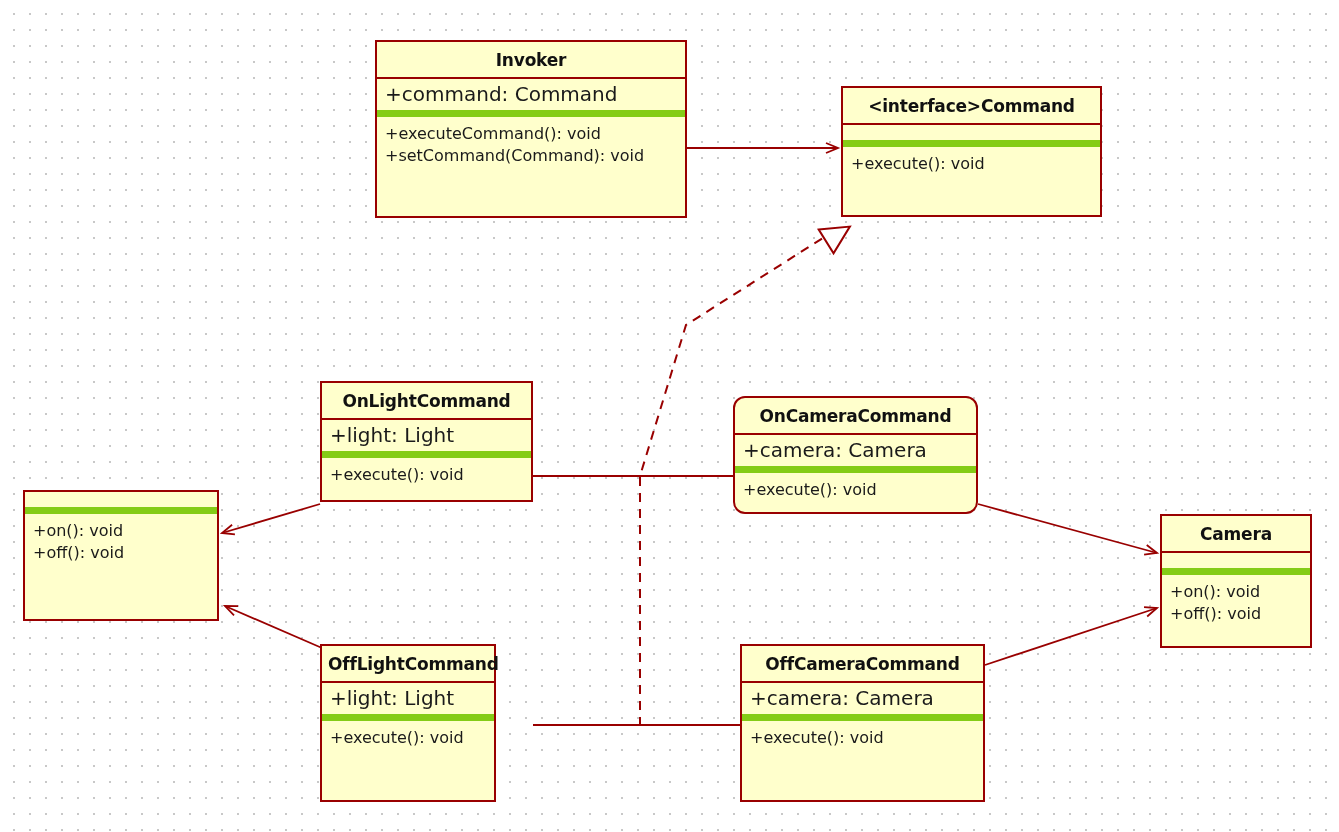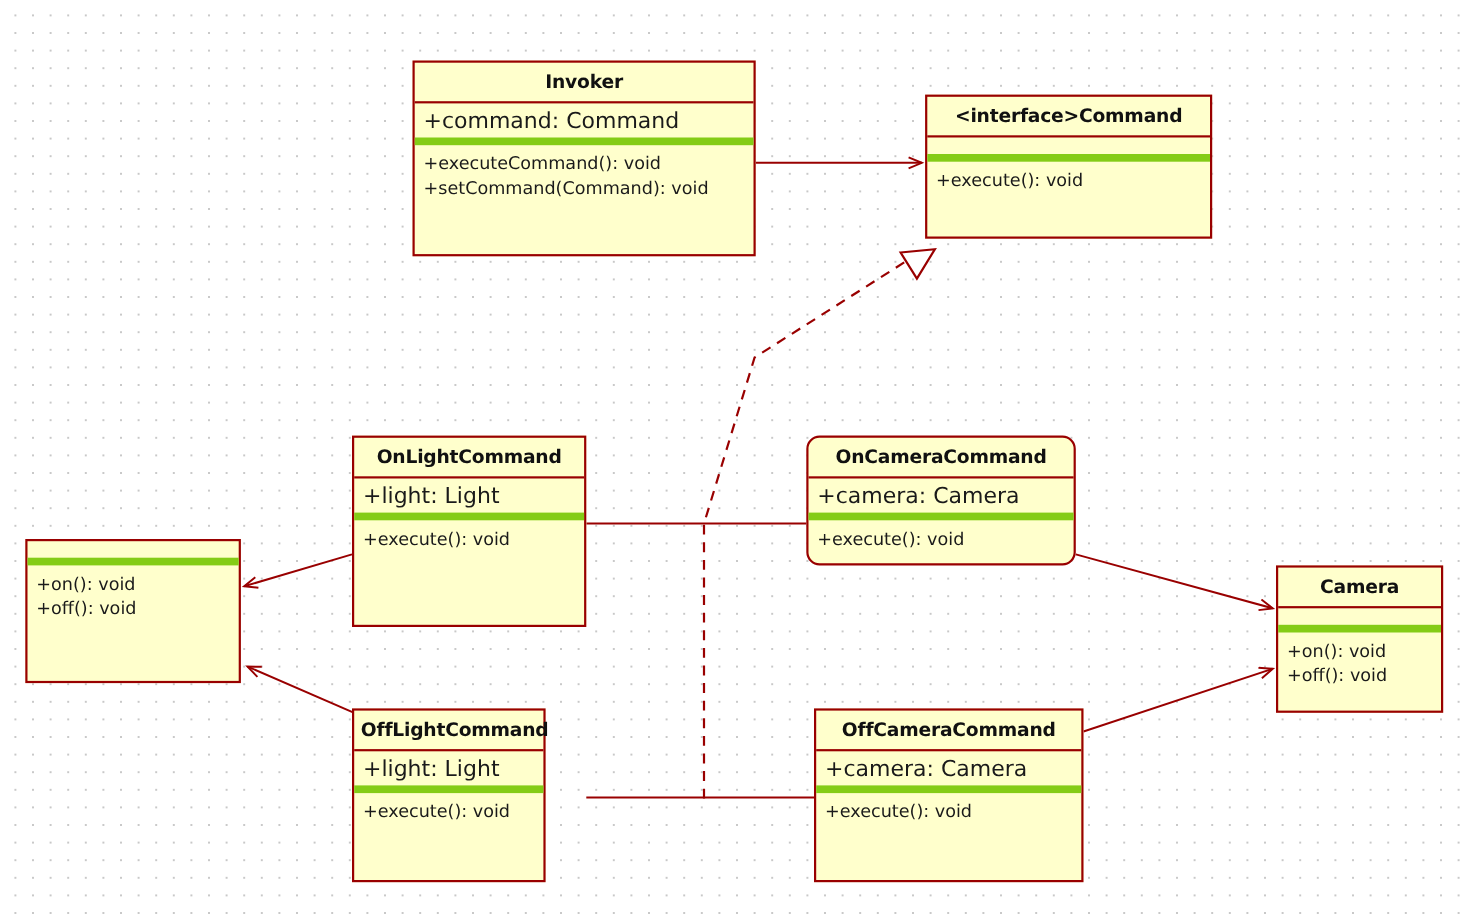--- a/index.html
+++ b/index.html
@@ -111,40 +111,40 @@
 
     <g>
       <path d="M 978 504 L 1157 553" fill="none" stroke="#990000" stroke-width="1.8" marker-end="url(#openArrow)"></path>
     </g>
 
     <g>
       <path d="M 985 665 L 1157 608" fill="none" stroke="#990000" stroke-width="1.8" marker-end="url(#openArrow)"></path>
     </g>
   </svg>
 
-  <div class="uml-class" style="left:375px; top:55px; width:312px; height:178px;">
+  <div class="uml-class" style="left:375px; top:40px; width:312px; height:178px;">
     <div class="cls-title">Invoker</div>
     <div class="cls-attrs">
       <div class="cls-row">+command: Command</div>
     </div>
     <div class="cls-ops">
       <div class="cls-row">+executeCommand(): void</div>
       <div class="cls-row">+setCommand(Command): void</div>
     </div>
   </div>
 
   <div class="uml-class" style="left:841px; top:86px; width:261px; height:131px;">
     <div class="cls-title">&lt;interface&gt;Command</div>
     <div class="cls-attrs empty"></div>
     <div class="cls-ops">
       <div class="cls-row">+execute(): void</div>
     </div>
   </div>
 
-  <div class="uml-class" style="left:320px; top:396px; width:213px; height:174px;">
+  <div class="uml-class" style="left:320px; top:381px; width:213px; height:121px;">
     <div class="cls-title">OnLightCommand</div>
     <div class="cls-attrs">
       <div class="cls-row">+light: Light</div>
     </div>
     <div class="cls-ops">
       <div class="cls-row">+execute(): void</div>
     </div>
   </div>
 
   <div class="uml-class" style="left:733px; top:396px; width:245px; height:118px;border-radius:12px;">

